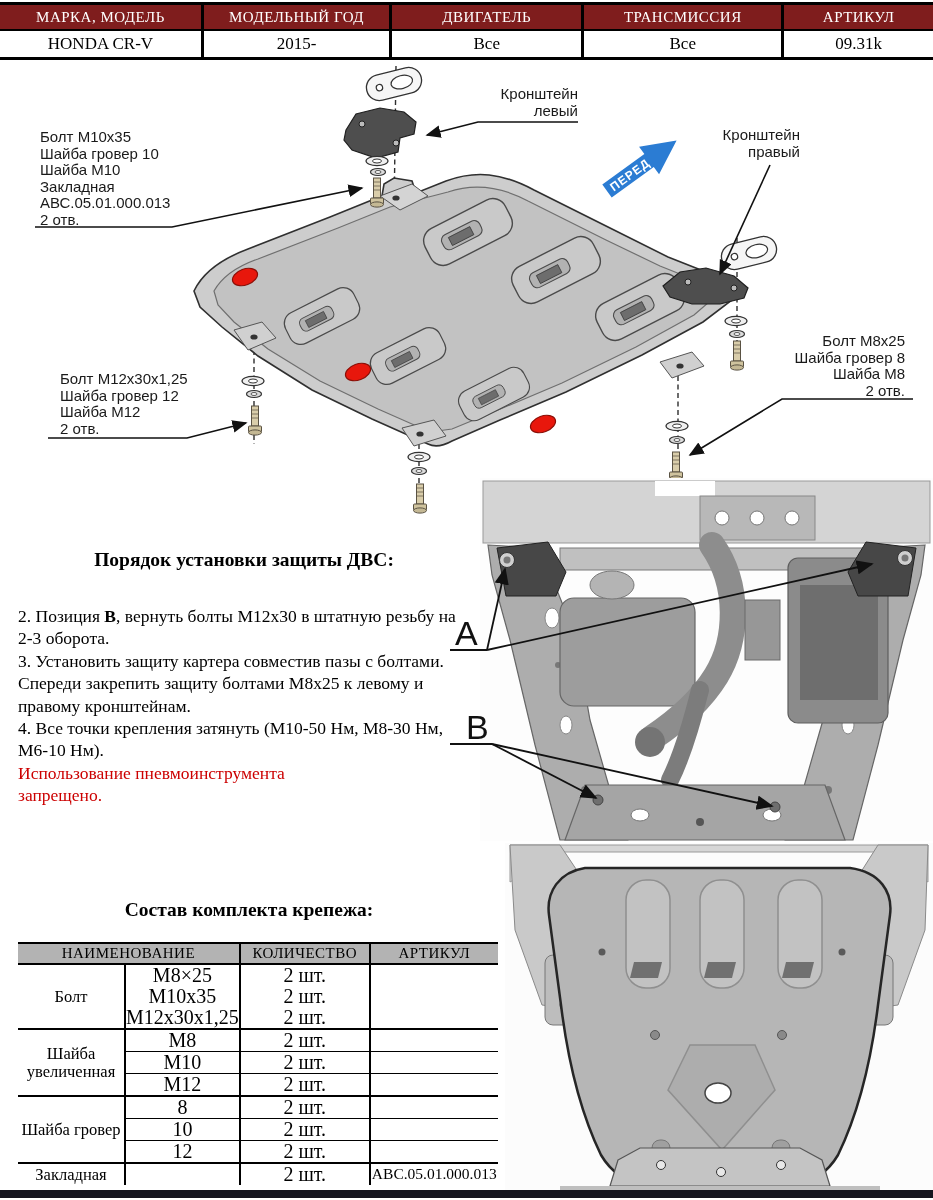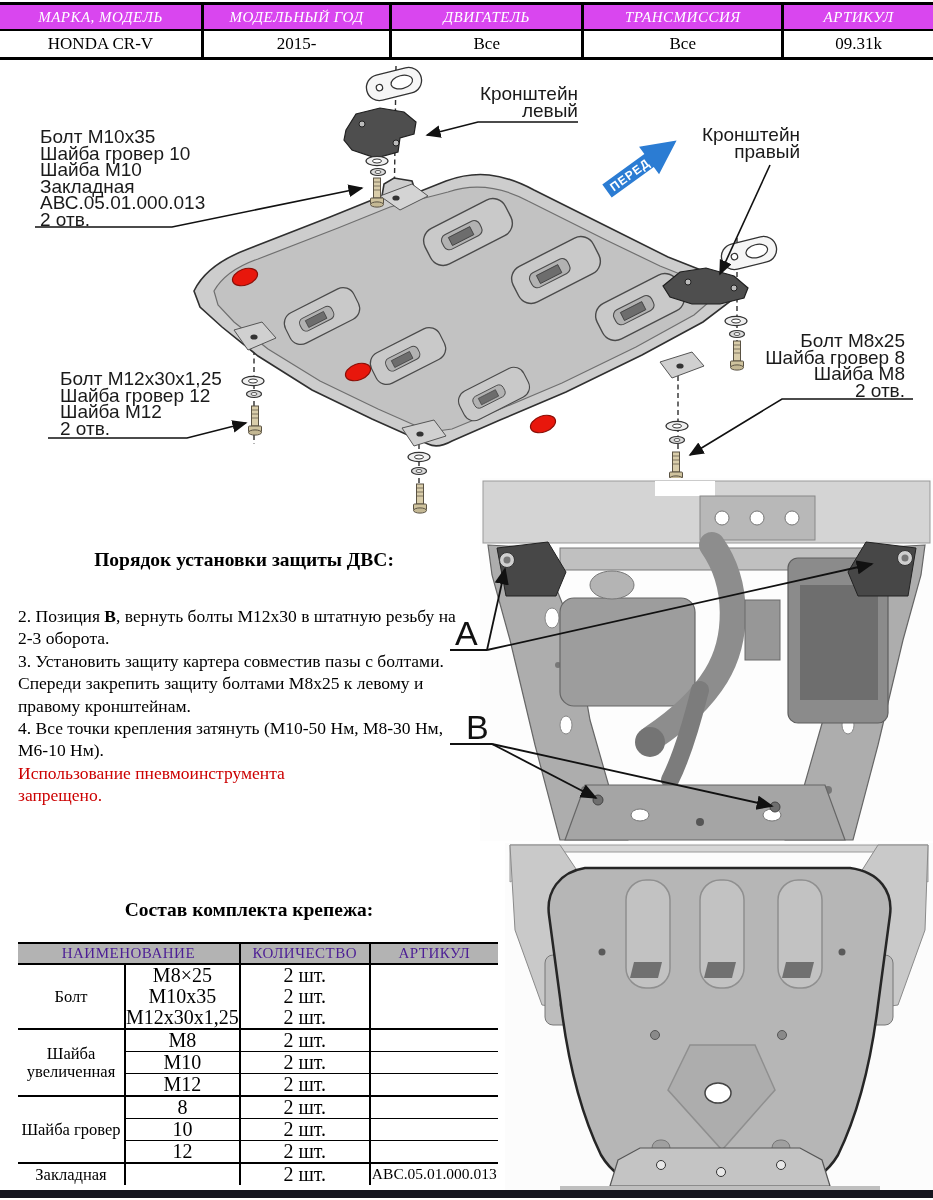--- a/index.html
+++ b/index.html
@@ -2,41 +2,41 @@
 <html><head>
 <meta charset="utf-8">
 <style>
   html,body{margin:0;padding:0;}
   body{width:933px;height:1200px;position:relative;background:#fff;overflow:hidden;
        font-family:"Liberation Serif",serif;color:#000;}
   .abs{position:absolute;}
   
   .spec{left:0;top:2px;width:933px;border-top:3px solid #000;border-bottom:3px solid #000;}
   .spec-row{display:flex;}
-  .spec-row.head{background:#d946ef;color:#fff;border-bottom:2px solid #000;font-style:italic;}
+  .spec-row.head{background:#7f1d1d;color:#fff;border-bottom:2px solid #000;}
   .spec-cell{display:flex;align-items:center;justify-content:center;
              border-right:3px solid #000;box-sizing:border-box;}
   .spec-cell:last-child{border-right:none;}
   .spec-row.head .spec-cell{height:24px;font-size:15px;letter-spacing:.5px;}
   .spec-row.vals .spec-cell{height:26px;font-size:17px;border-right-color:#000;}
   .w0{width:207px}.w1{width:191px}.w2{width:195px}.w3{width:203px}.w4{width:151px}
   
-  .dlabel{font-family:"Liberation Sans",sans-serif;font-size:19px;line-height:16.5px;color:#1a1a1a;}
+  .dlabel{font-family:"Liberation Sans",sans-serif;font-size:15px;line-height:16.5px;color:#1a1a1a;}
   .dlabel.right{text-align:right;}
   
   .instr{left:18px;top:549px;width:452px;}
   .instr-title{text-align:center;font-weight:bold;font-size:19.5px;margin-bottom:34px;}
   .instr p{margin:0;font-size:17.5px;line-height:22.4px;}
   .instr p.warn{color:#cc0000;}
   .kit-title{left:18px;top:899px;width:462px;text-align:center;font-weight:bold;font-size:19.5px;}
   
   .kit{left:18px;top:942px;border-collapse:collapse;table-layout:fixed;}
   .kit th,.kit td{padding:0;height:21px;text-align:center;font-weight:normal;
                   font-size:20px;line-height:1.05;box-sizing:border-box;}
-  .kit th{background:#b3b3b3;color:#4c1d95;font-size:15px;letter-spacing:.5px;
+  .kit th{background:#b3b3b3;color:#000000;font-size:15px;letter-spacing:.5px;
           border-top:2px solid #000;border-bottom:2px solid #000;}
   .kit .vl{border-left:2.5px solid #000;}
   .kit .grp td,.kit td.grp{border-top:2.5px solid #000;}
   .kit .sub td{border-top:1.5px solid #000;}
   .kit td.gname{font-size:16.5px;}
   .kit td.art{font-size:15.5px;}
   
   .bottombar{left:0;top:1190px;width:933px;height:8px;background:#15151f;}
   svg text{font-family:"Liberation Sans",sans-serif;}
 </style>

